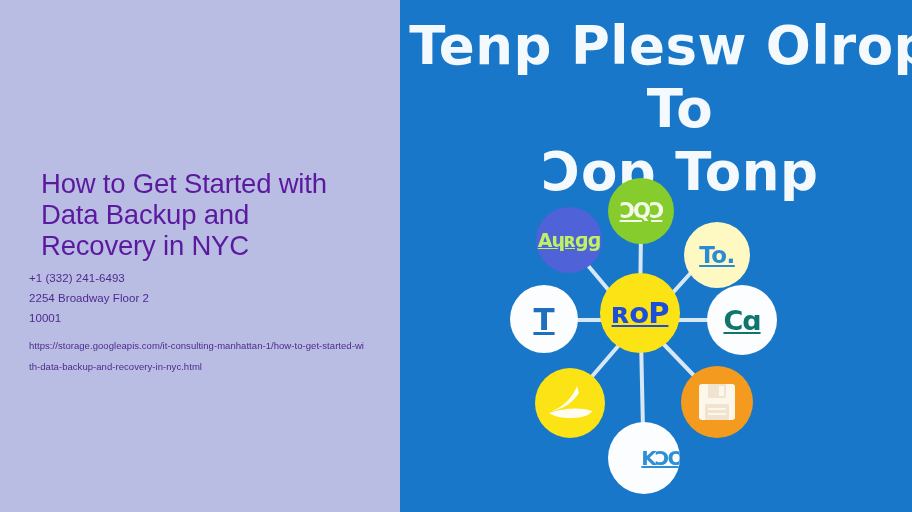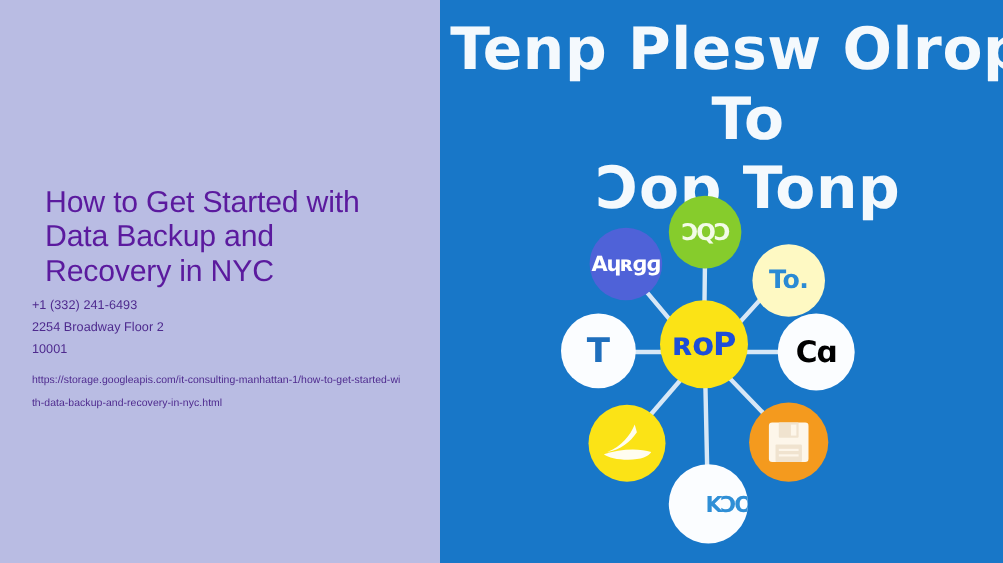--- a/index.html
+++ b/index.html
@@ -109,20 +109,21 @@
     justify-content: center;
     box-sizing: border-box;
     overflow: hidden;
   }
   .node-label {
     font-family: "DejaVu Sans", sans-serif;
     font-weight: 700;
     text-align: right;
     line-height: 1;
     user-select: none;
+    text-decoration: underline;
   }
   
   #node-hub {
     left: 100px; top: 105px;
     width: 80px; height: 80px;
     background: #fbe316;
   }
   #node-hub .node-label {
     color: #1d4ed8;
     font-size: 29px;
@@ -139,21 +140,21 @@
     font-size: 21px;
     letter-spacing: -2px;
   }
   
   #node-upper-left {
     left: 36px; top: 39px;
     width: 66px; height: 66px;
     background: #4f62d8;
   }
   #node-upper-left .node-label {
-    color: #ffffff;
+    color: #bef264;
     font-size: 19px;
     letter-spacing: -1px;
   }
   
   #node-upper-right {
     left: 184px; top: 54px;
     width: 66px; height: 66px;
     background: #fef9c3;
   }
   #node-upper-right .node-label {
@@ -171,21 +172,21 @@
     color: #1f6fbd;
     font-size: 31px;
   }
   
   #node-right {
     left: 207px; top: 117px;
     width: 70px; height: 70px;
     background: #fbfdff;
   }
   #node-right .node-label {
-    color: #000000;
+    color: #0f766e;
     font-size: 27px;
     letter-spacing: -1px;
   }
   
   #node-lower-left {
     left: 35px; top: 200px;
     width: 70px; height: 70px;
     background: #fbe316;
   }
   

